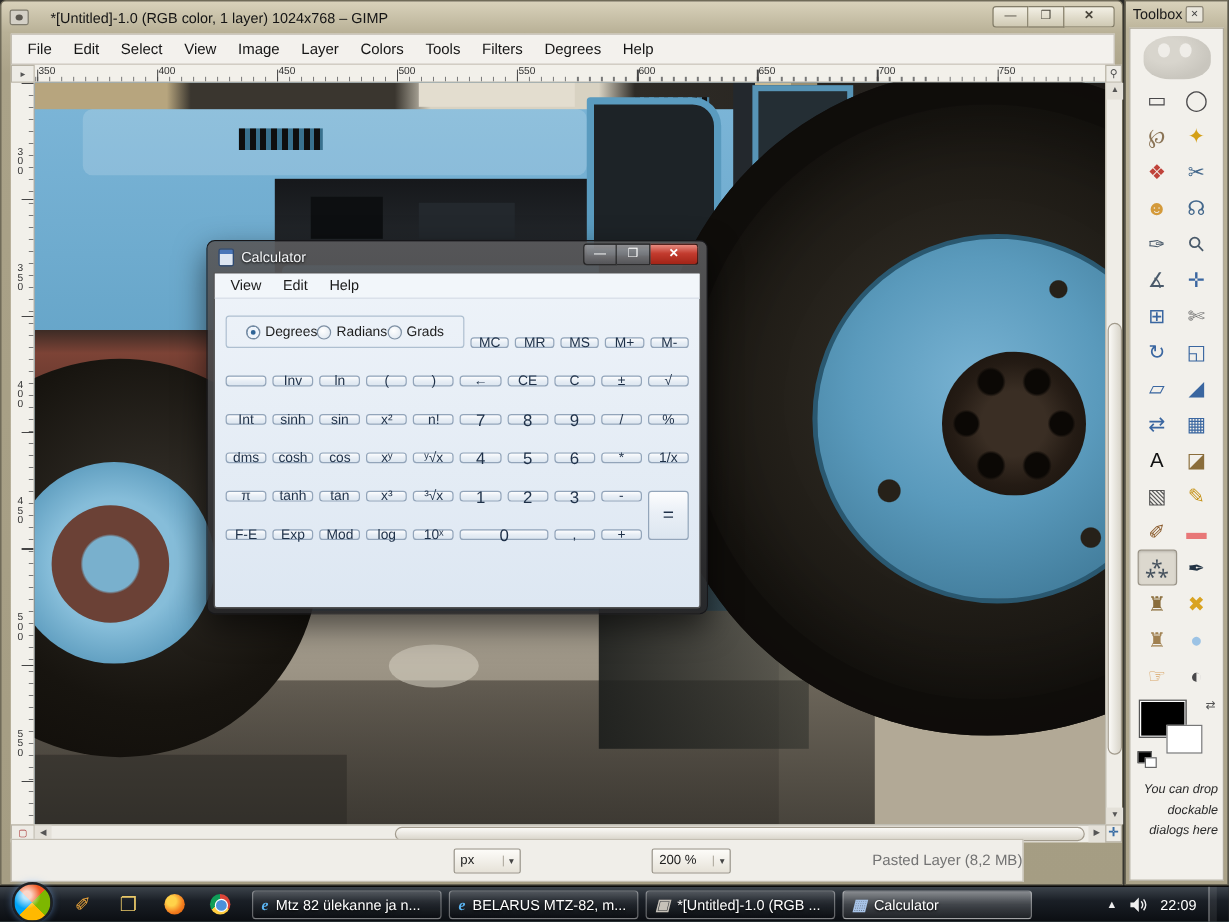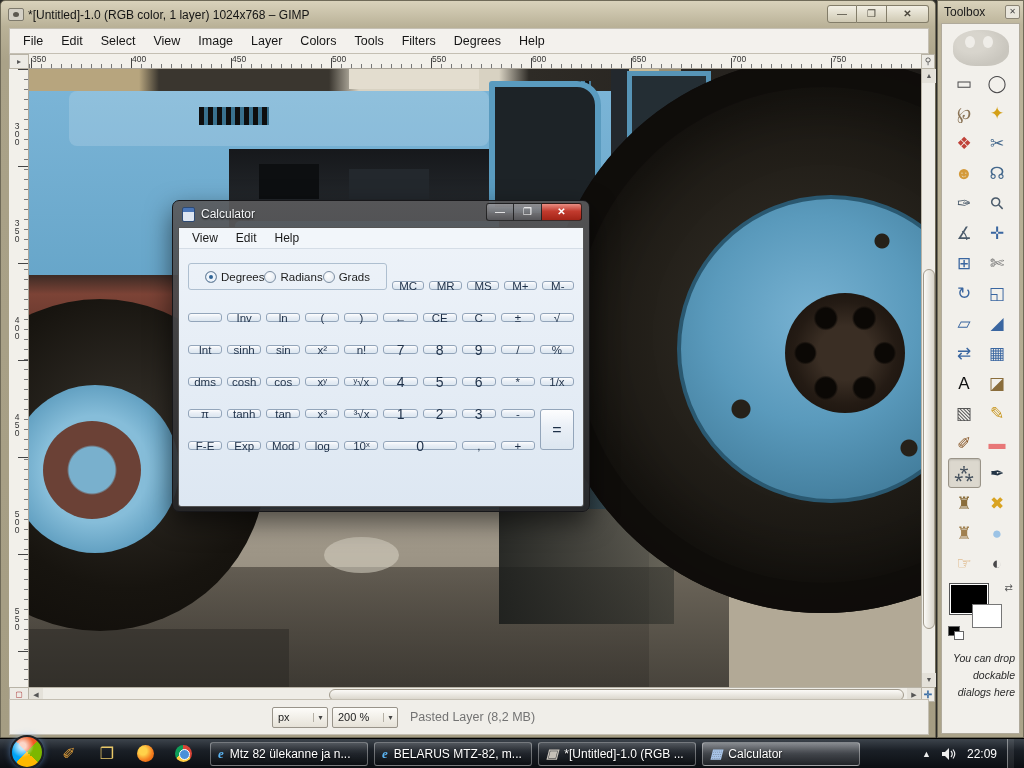--- a/index.html
+++ b/index.html
@@ -5,21 +5,21 @@
   * { margin:0; padding:0; box-sizing:border-box; }
   html,body { width:1024px; height:768px; overflow:hidden; background:#2b2b28;
               font-family:"Liberation Sans", sans-serif; }
   #desktop { position:relative; width:1024px; height:768px; }
 
   
   .gimp-window { position:absolute; left:0; top:0; width:936px; height:738px;
     background:linear-gradient(180deg,#d9d2bb,#b9b197 26px,#aaa288 60px,#a59d83);
     border:1px solid #6f6a58; border-radius:5px 5px 0 0; }
   .gimp-titlebar { position:absolute; left:0; top:0; right:0; height:27px; display:flex;
-    align-items:center; padding-left:7px; gap:4px; }
+    align-items:center; padding-left:7px; gap:18px; }
   .gimp-title { font-size:12px; color:#141414; white-space:nowrap; }
   .gimp-ico { width:16px; height:13px; background:#d4d0c6; border:1px solid #7e7a6c; border-radius:2px; position:relative; }
   .gimp-ico::after { content:""; position:absolute; left:4px; top:3px; width:6px; height:5px; background:#5c5850; border-radius:50%; }
   .win-btns { position:absolute; top:4px; right:6px; display:flex; }
   .win-btn { width:30px; height:18px; border:1px solid #837d69; background:linear-gradient(180deg,#f3f0e5,#cfc9b3);
     color:#4a463c; font-size:10px; line-height:16px; text-align:center; }
   .win-btn.first { border-radius:3px 0 0 3px; }
   .win-btn.mid { border-left:none; }
   .win-btn.close { width:42px; border-left:none; border-radius:0 3px 3px 0; font-weight:bold; }
   .gimp-menubar { position:absolute; left:8px; top:27px; width:920px; height:26px; background:#f3f1ed;
@@ -113,22 +113,22 @@
     border-radius:6px; background:linear-gradient(90deg,#fbfaf7,#d8d4c9); }
   .quickmask { position:absolute; left:8px; top:686px; width:20px; height:15px; background:#edebe5;
     border:1px solid #b8b3a6; font-size:8px; color:#a33; text-align:center; line-height:13px; }
   .hscroll { position:absolute; left:28px; top:686px; width:892px; height:15px; background:#efede7; border-top:1px solid #b8b3a6; }
   .hscroll .arr { position:absolute; top:0; width:14px; height:14px; font-size:7px; color:#555; text-align:center; line-height:14px; background:#e4e1d9; }
   .hscroll .arr.left { left:0; } .hscroll .arr.right { right:0; }
   .hthumb { position:absolute; top:1px; left:300px; width:575px; height:12px; border:1px solid #a29b8d;
     border-radius:6px; background:linear-gradient(180deg,#fbfaf7,#d8d4c9); }
   .nav-corner { position:absolute; left:920px; top:686px; width:14px; height:15px; background:#edebe5;
     border:1px solid #b8b3a6; font-size:10px; color:#3a6ea5; text-align:center; line-height:13px; font-weight:bold; }
-  .statusbar { position:absolute; left:8px; top:698px; width:920px; height:36px; background:#f0eee9;
-    border:1px solid #c4bfb3; display:flex; align-items:center; }
+  .statusbar { position:absolute; left:8px; top:698px; width:844px; height:36px; background:#f0eee9;
+    border:1px solid #c4bfb3; display:flex; align-items:center;justify-content:space-between; }
   .status-spacer { width:262px; }
   .combo { height:21px; border:1px solid #99948a; border-radius:2px; background:linear-gradient(180deg,#fdfcf9,#e6e2d8);
     display:flex; align-items:center; font-size:11px; color:#222; margin-right:4px; }
   .combo .cval { padding:0 5px; }
   .combo .carr { width:14px; text-align:center; font-size:8px; color:#444; border-left:1px solid #b5b0a5; }
   .combo.unit { width:56px; justify-content:space-between; }
   .combo.zoomc { width:66px; justify-content:space-between; }
   .status-msg { font-size:12.5px; color:#737373; margin-left:8px; }
 
   
@@ -166,21 +166,21 @@
   .key { border:1px solid #93a5ba; border-radius:3px; color:#1e3048; font-size:11.5px;
     background:linear-gradient(180deg,#fdfdfe,#e9eff6 45%,#dce6f0); text-align:center;
     display:flex; align-items:center; justify-content:center; font-family:"Liberation Sans",sans-serif;margin-top:18px; }
   .key.num { font-size:14px; }
   .key.wide { grid-column:span 2; }
   .key.tall { grid-row:span 2; font-size:16px; }
 
   
   .toolbox-window { position:absolute; left:937px; top:0; width:87px; height:738px;
     background:linear-gradient(180deg,#d9d2bb,#bcb49a 24px,#aba389); border:1px solid #6f6a58; }
-  .tb-titlebar { height:22px; display:flex; align-items:center; justify-content:space-between; padding:0 3px 0 6px; }
+  .tb-titlebar { height:22px; display:flex; align-items:center; justify-content:space-between; padding:0 20px 0 6px; }
   .tb-title { font-size:12px; color:#1a1a1a; }
   .tb-close { width:15px; height:14px; border:1px solid #8a8474; background:#e9e6dc; font-size:8px;
     color:#444; text-align:center; line-height:12px; border-radius:2px; }
   .tb-content { position:absolute; left:3px; right:3px; top:22px; bottom:3px; background:#f2f0eb;
     border:1px solid #b0aa9b; overflow:hidden; }
   .wilber { width:56px; height:36px; margin:6px auto 2px; border-radius:45% 45% 40% 40%;
     background:radial-gradient(ellipse at 35% 35%,#d8d5cd 30%,#c9c6be 70%); position:relative; }
   .wilber::before,.wilber::after { content:""; position:absolute; top:6px; width:10px; height:12px;
     background:#efede8; border-radius:50%; }
   .wilber::before { left:12px; } .wilber::after { left:30px; }

